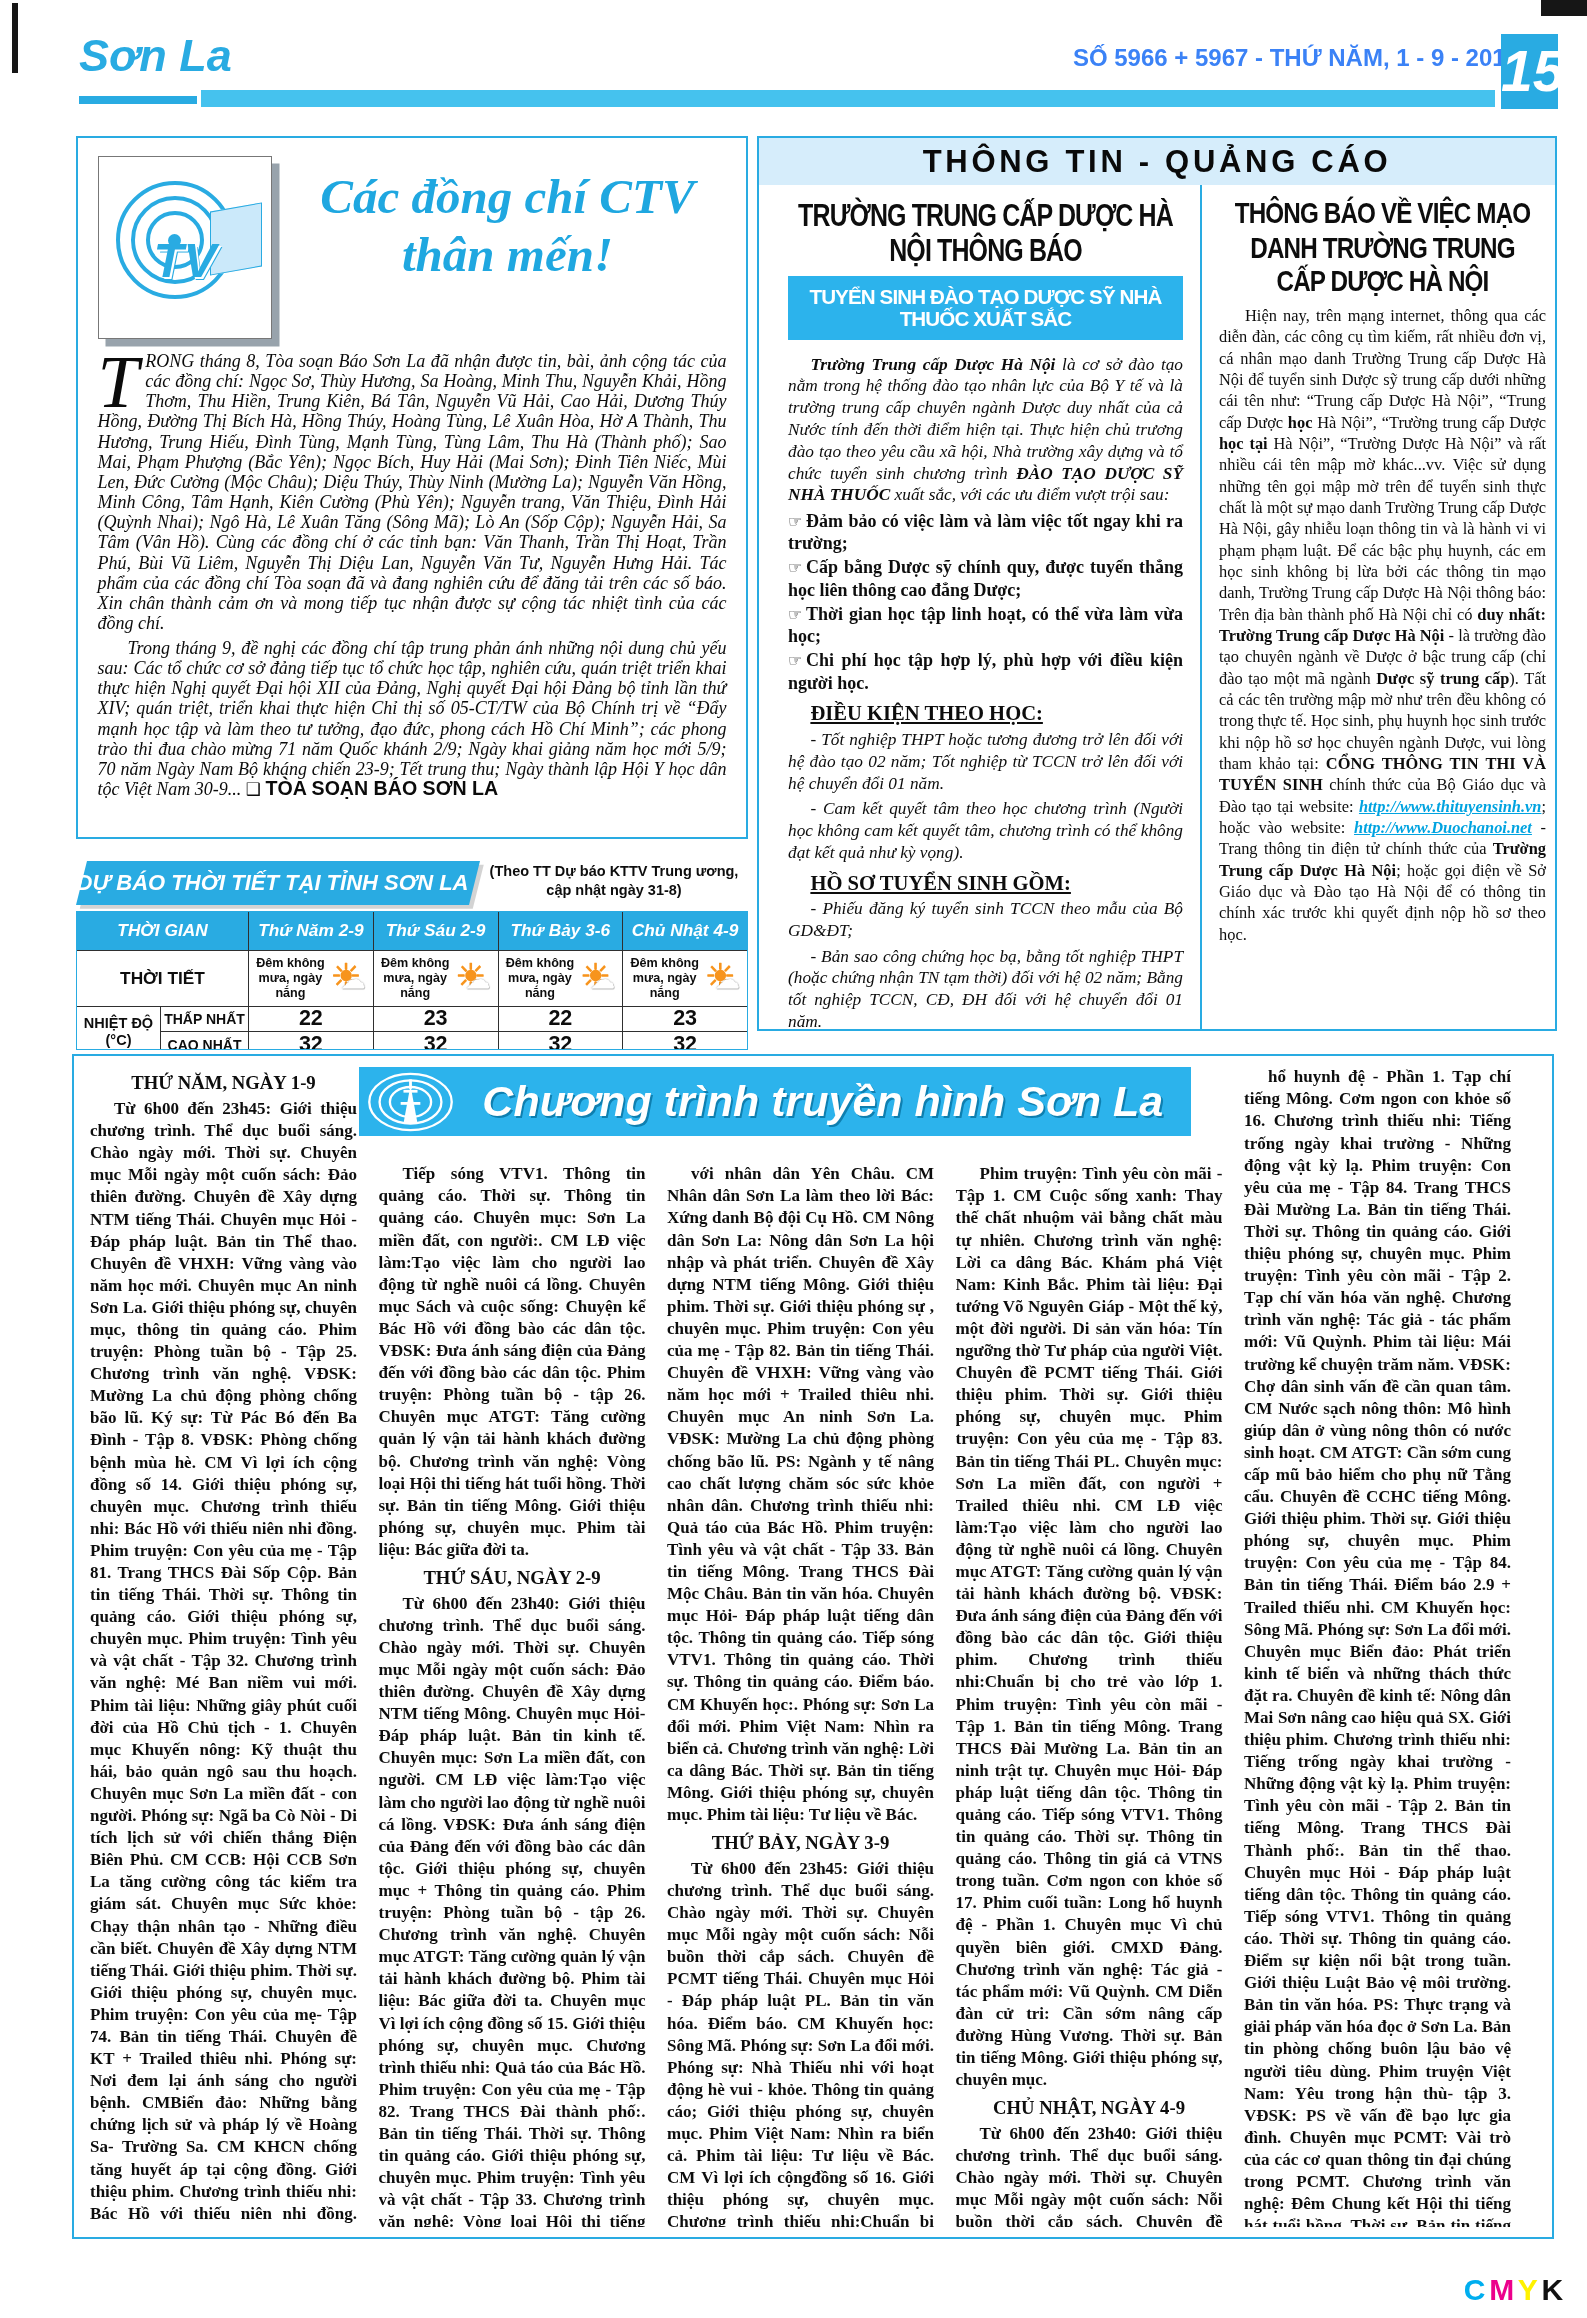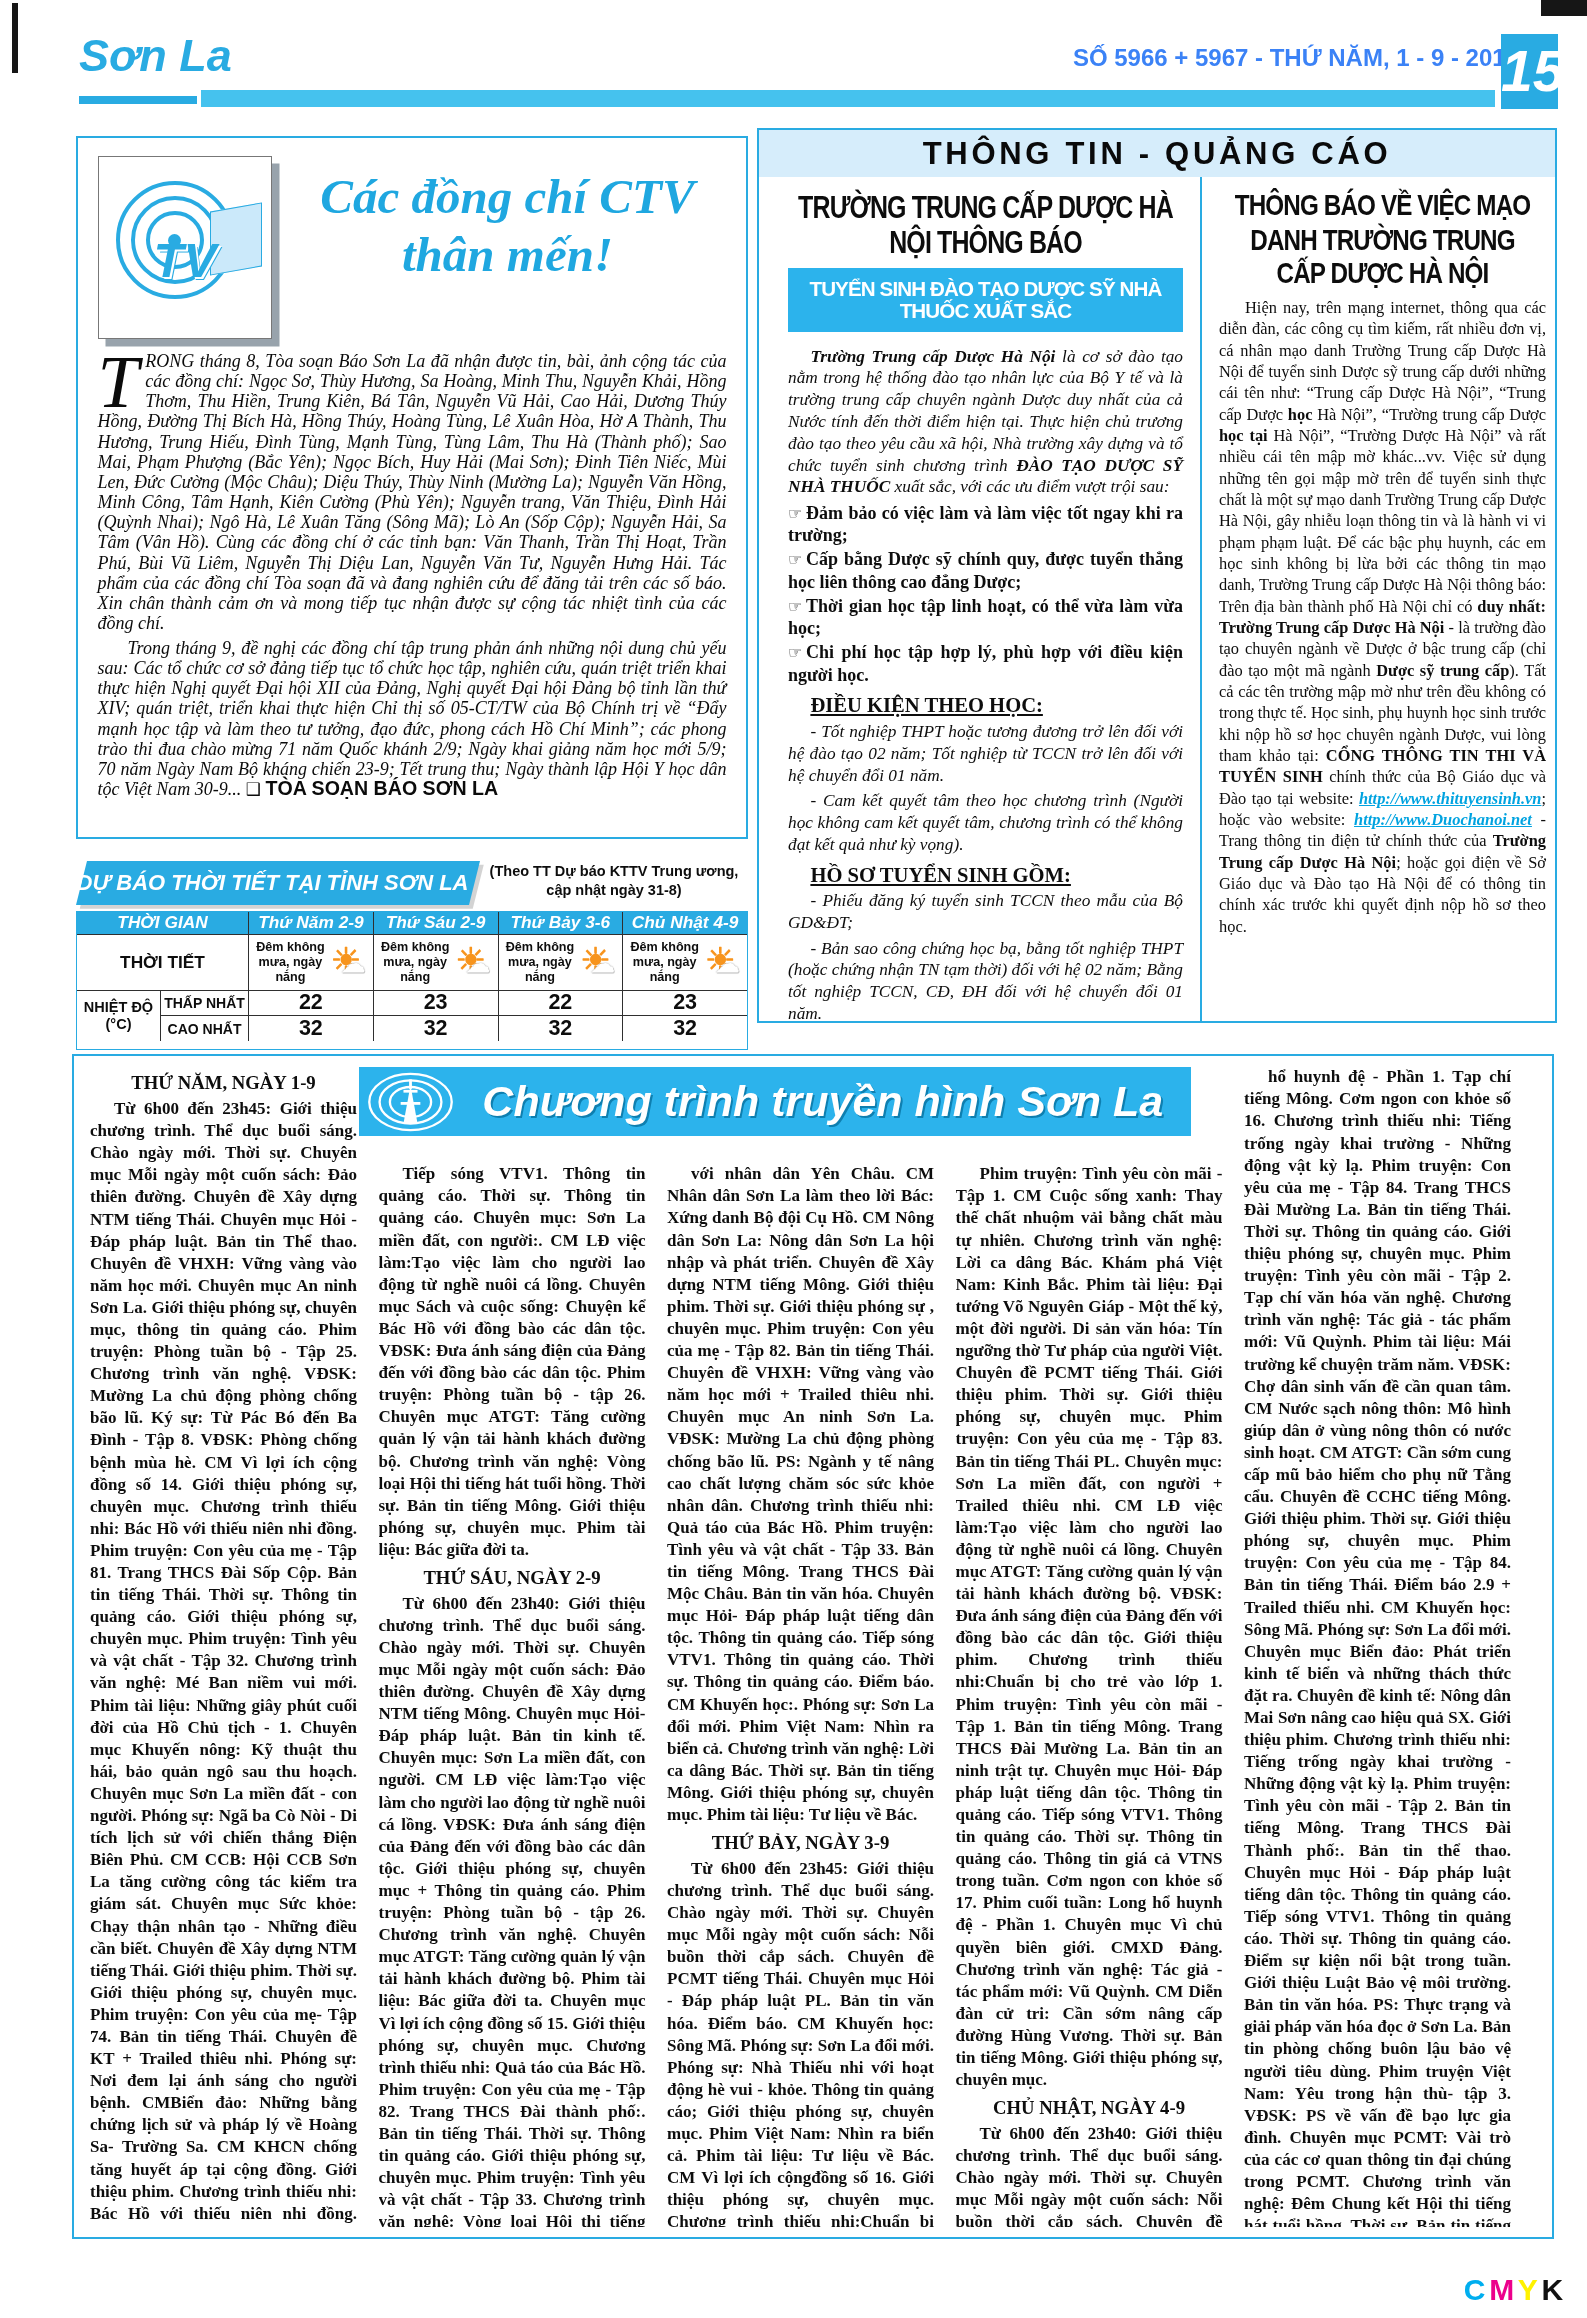--- a/index.html
+++ b/index.html
@@ -61,39 +61,39 @@
                 font:700 14.5px/1.3 "Liberation Sans",sans-serif;}
   #weather-table{left:76px;top:911px;width:672px;height:139px;border:1.4px solid var(--accent);
                  font-family:"Liberation Sans",sans-serif;overflow:hidden;background:#fff;}
   .wrow{display:flex;width:100%;}
   .wc{border-right:0.9px solid #2f2f2f;border-bottom:0.9px solid #2f2f2f;display:flex;
       align-items:center;justify-content:center;text-align:center;}
   .wc:last-child{border-right:none;}
   .whead{background:var(--accent);color:#fff;font:italic 700 17.3px/1 "Liberation Sans",sans-serif;}
   .wlabel{width:172px;flex:none;}
   .wday{width:124px;flex:1;}
-  #wrow-head{height:23px;}
+  #wrow-head{height:39px;}
   #wrow-fc{height:56px;}
   .wfc{font:700 12.6px/1.2 "Liberation Sans",sans-serif;gap:0.9px;padding:1.9px;}
   .wicon{position:relative;width:40px;height:40px;flex:none;}
   .wicon .sun{position:absolute;left:0;top:-2.8px;font-size:34px;color:#F7941D;font-style:normal;}
   .wicon .cloud{position:absolute;left:10.3px;top:7.5px;font-size:24px;color:#fff;
                 text-shadow:0 0 1.4px #8a8a8a,0.9px 0.9px 0 #cfcfcf;font-style:normal;}
   #wrow-temp{height:50px;display:flex;}
   #w-nhiet{width:84px;flex:none;border-right:0.9px solid #2f2f2f;display:flex;align-items:center;
            justify-content:center;text-align:center;font:700 14.5px/1.2 "Liberation Sans",sans-serif;}
   #w-temp-right{flex:1;display:flex;flex-direction:column;}
   .trow{display:flex;flex:1;}
   .tsub{width:88px;flex:none;font:700 14px/1 "Liberation Sans",sans-serif;}
   .tval{font:700 21.5px/1 "Liberation Sans",sans-serif;}
   .trow .wc{border-bottom:0.9px solid #2f2f2f;}
   .trow:last-child .wc{border-bottom:none;}
 
   
-  #ads-box{left:757px;top:128px;width:800px;height:895px;border:2.3px solid var(--accent);overflow:hidden;}
+  #ads-box{left:757px;top:136px;width:800px;height:895px;border:2.3px solid var(--accent);overflow:hidden;}
   #ads-header{height:47px;background:var(--band);text-align:center;
               font:700 31px/47px "Liberation Sans",sans-serif;letter-spacing:3.7px;color:#0a0a0a;}
   #ad-divider{position:absolute;left:441px;top:47px;bottom:0;width:2.3px;background:var(--accent);}
   #ad1{position:absolute;left:29px;top:60px;width:395px;}
   #ad1-title{text-align:center;font:700 26px/1.12 "Liberation Sans",sans-serif;
              letter-spacing:-0.9px;transform:scale(.96,1.22);transform-origin:center top;}
   #ad1-banner{margin-top:19.6px;background:var(--banner);color:#fff;text-align:center;
               font:700 20.6px/1.05 "Liberation Sans",sans-serif;letter-spacing:-0.9px;padding:10.3px 2.8px;}
   #ad1-body{margin-top:14px;font:italic 400 17.3px/1.26 "Liberation Serif",serif;text-align:justify;}
   #ad1-body p{margin:0 0 3.7px 0;}

